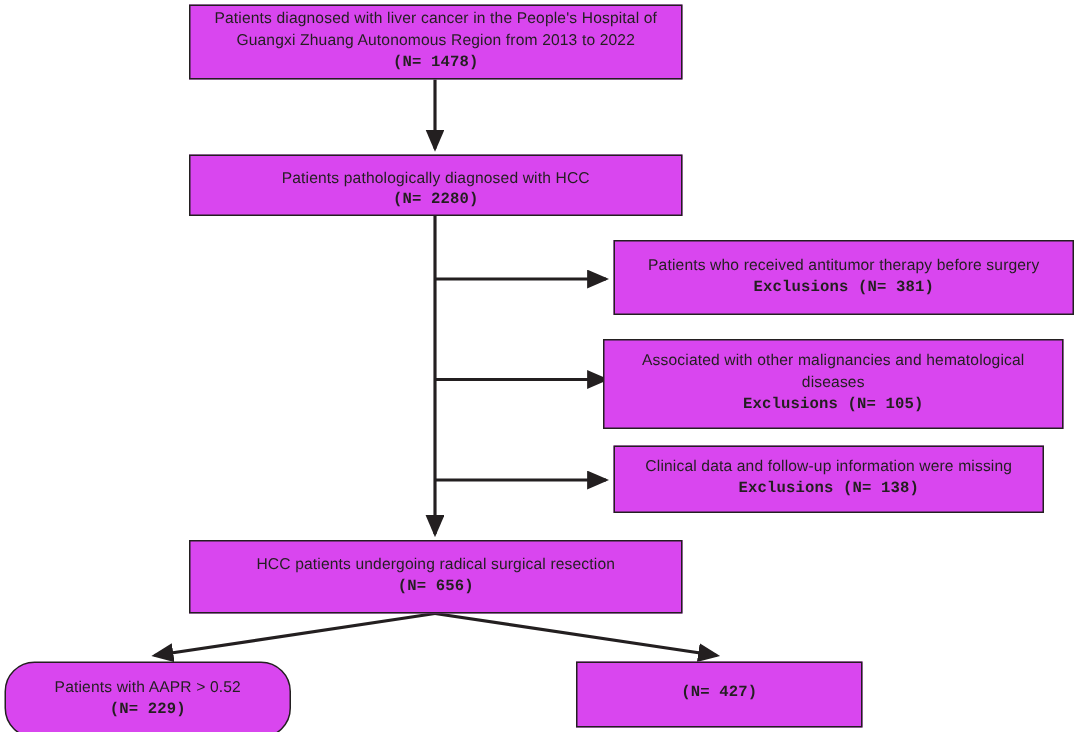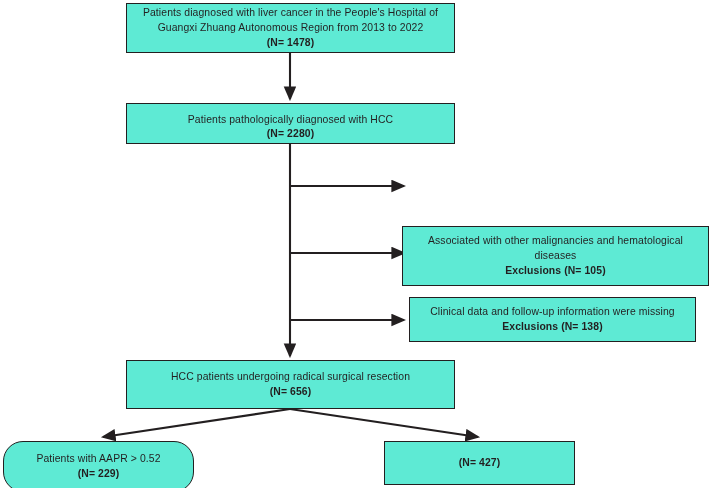--- a/index.html
+++ b/index.html
@@ -24,41 +24,42 @@
     left: 0;
     top: 0;
     width: 727px;
     height: 488px;
     pointer-events: none;
   }
   .node {
     position: absolute;
     box-sizing: border-box;
     border: 1.4px solid #231f20;
-    background: #5eead4;
+    background: #d946ef;
     display: flex;
     flex-direction: column;
     align-items: center;
     justify-content: center;
     text-align: center;
     padding: 2px 7px;
     line-height: 1.32;
   }
   .node .line {
     display: block;
     font-size: 10.4px;
     color: #231f20;
     letter-spacing: 0.01em;
   }
   .node .count {
     display: block;
     font-size: 10.4px;
     font-weight: bold;
     color: #231f20;
     letter-spacing: 0.01em;
+    font-family: Liberation Mono, monospace;
   }
   .node .line + .line,
   .node .line + .count,
   .node .count + .count {
     margin-top: 1px;
   }
 
   
   #node-diagnosed   { left: 126px; top: 3px;   width: 329px; height: 50px; }
   #node-hcc         { left: 126px; top: 103px; width: 329px; height: 41px; justify-content: flex-end; }
@@ -101,20 +102,24 @@
     <span class="line">Patients diagnosed with liver cancer in the People's Hospital of</span>
     <span class="line">Guangxi Zhuang Autonomous Region from 2013 to 2022</span>
     <span class="count">(N= 1478)</span>
   </div>
 
   <div class="node" id="node-hcc">
     <span class="line">Patients pathologically diagnosed with HCC</span>
     <span class="count">(N= 2280)</span>
   </div>
 
+  <div class="node" id="node-exclusion-1">
+    <span class="line">Patients who received antitumor therapy before surgery</span>
+    <span class="count">Exclusions (N= 381)</span>
+  </div>
 
   <div class="node" id="node-exclusion-2">
     <span class="line">Associated with other malignancies and hematological</span>
     <span class="line">diseases</span>
     <span class="count">Exclusions (N= 105)</span>
   </div>
 
   <div class="node" id="node-exclusion-3">
     <span class="line">Clinical data and follow-up information were missing</span>
     <span class="count">Exclusions (N= 138)</span>

